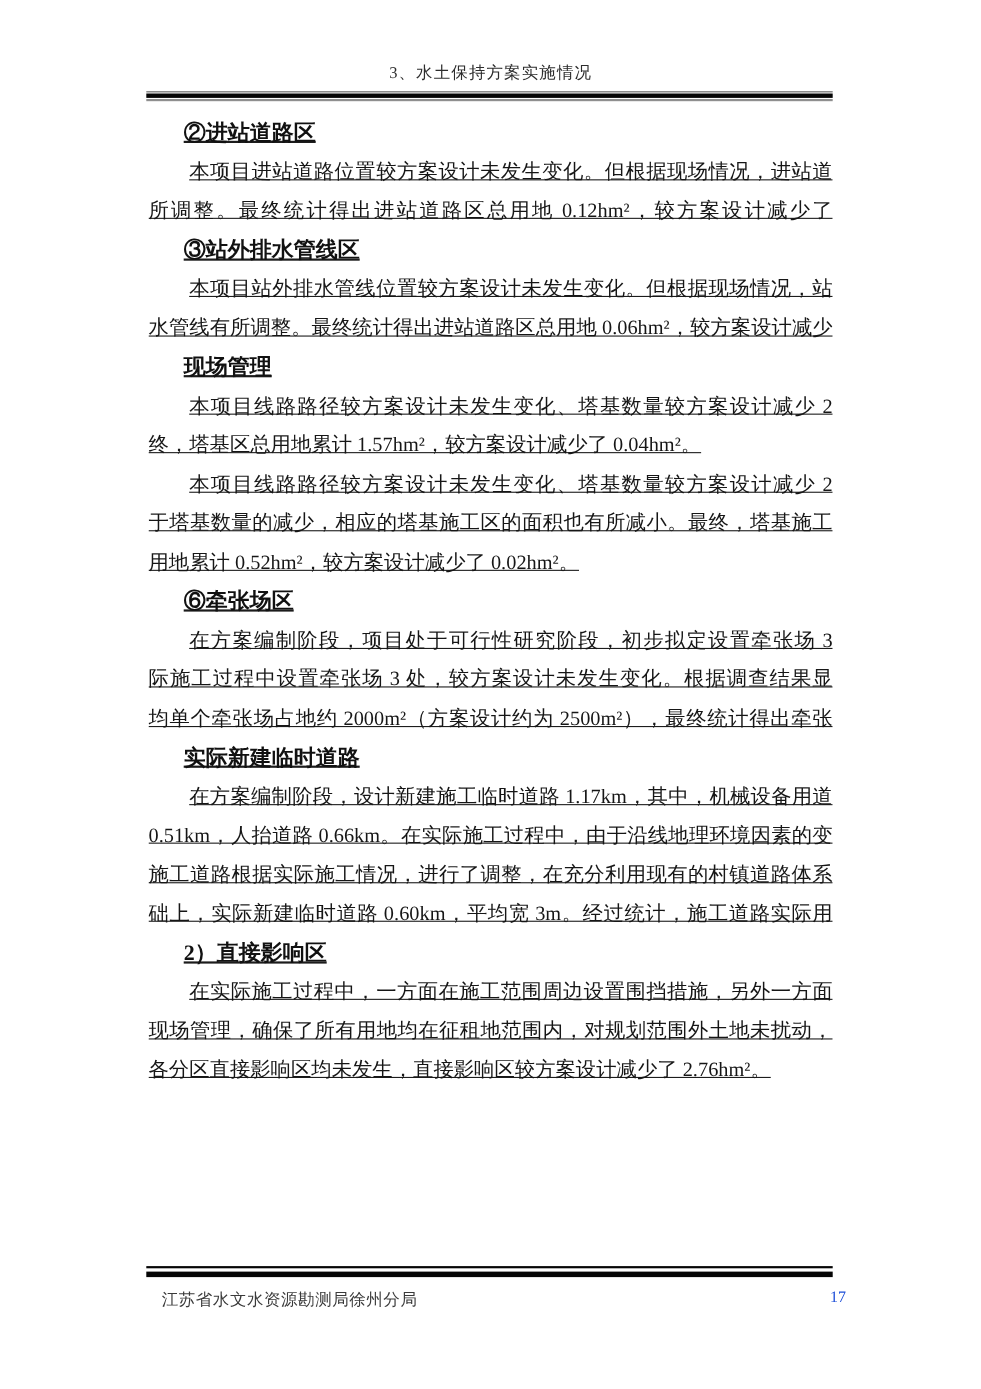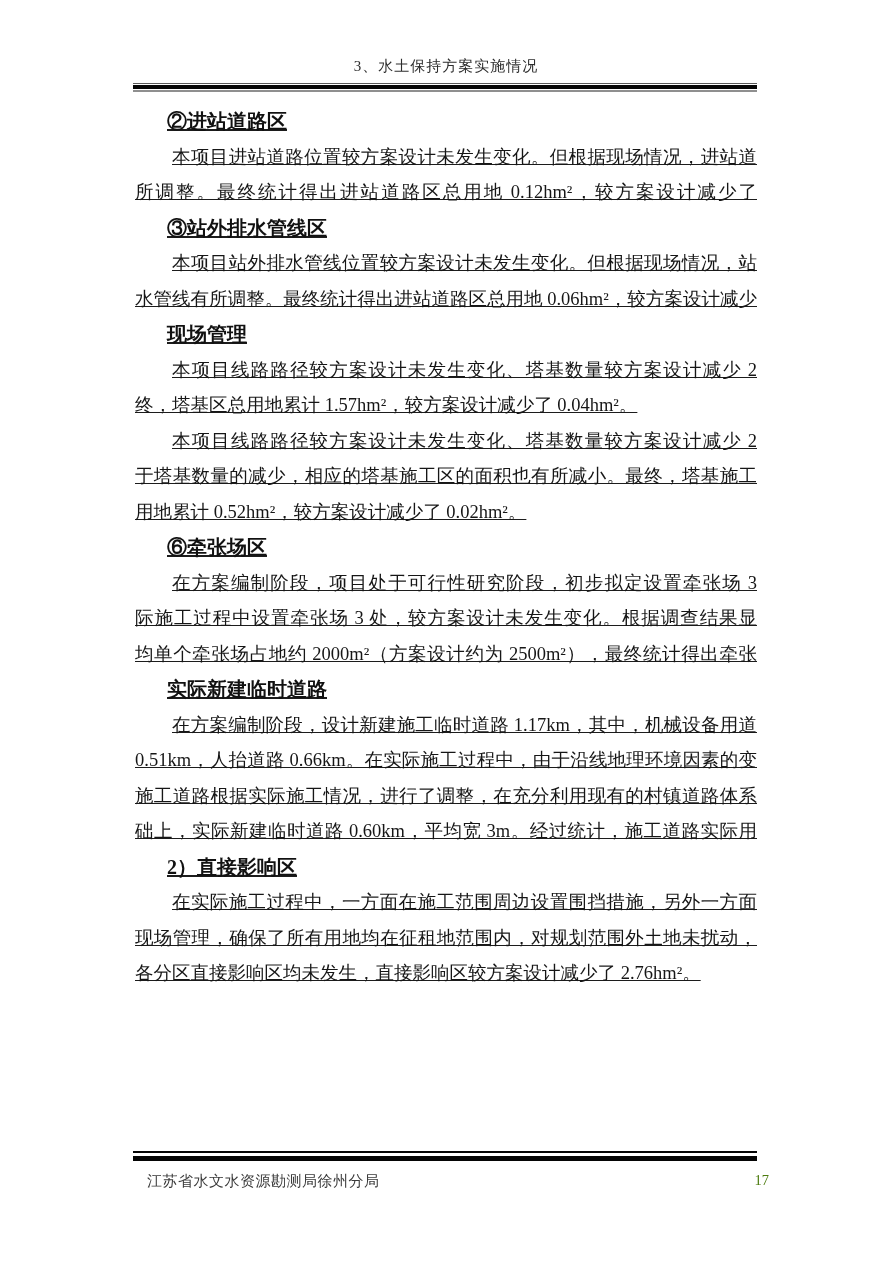--- a/index.html
+++ b/index.html
@@ -66,21 +66,21 @@
   .footer-rule .r2 { height: 3px; background: transparent; }
   .footer-rule .r3 { height: 5px; background: #050505; }
   .footer-row {
     position: absolute;
     left: 147px; top: 1172px; width: 622px;
     display: flex;
     justify-content: space-between;
     align-items: flex-start;
   }
   .footer-org  { font-size: 15px; color: #3a3a3a; letter-spacing: 0.5px; }
-  .footer-page { font-size: 14.5px; color: #4d7c0f; }
+  .footer-page { font-size: 14.5px; color: #1d4ed8; }
 </style>
 </head>
 <body>
 
 <div class="page">
 
   <div class="header-title">3、水土保持方案实施情况</div>
 
   <div class="header-rule">
     <div class="r1"></div>

